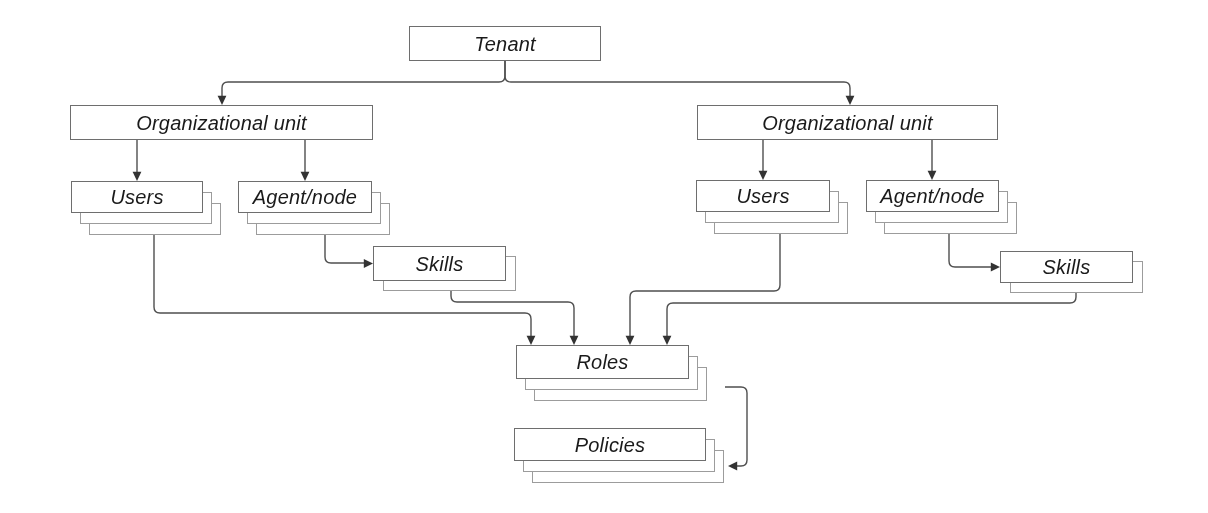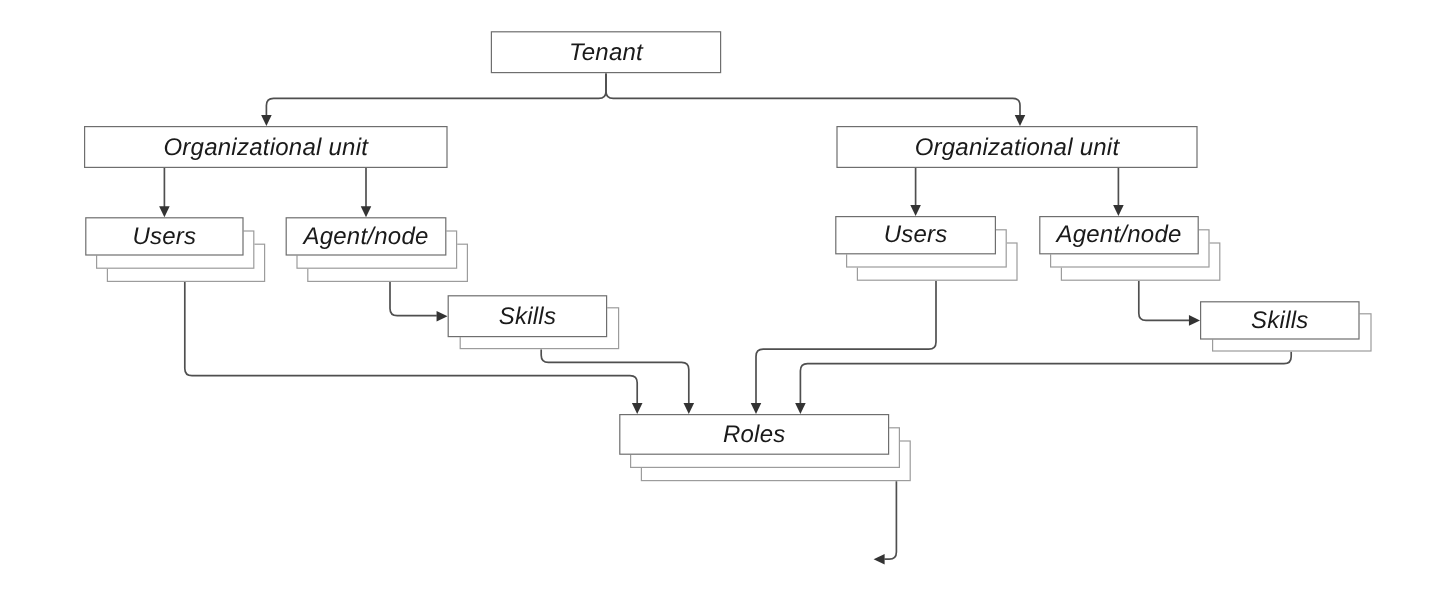--- a/index.html
+++ b/index.html
@@ -162,22 +162,29 @@
     </div>
   </div>
 
   <div class="node stack2" style="left:1000px;top:251px;width:133px;height:32px">
     <div class="layer l1"></div>
     <div class="face">
       <span class="lbl">Skills</span>
     </div>
   </div>
 
-  <div class="node stack3" style="left:516px;top:345px;width:225px;height:34px">
+  <div class="node stack3" style="left:516px;top:345px;width:173px;height:34px">
     <div class="layer l2"></div>
     <div class="layer l1"></div>
     <div class="face">
       <span class="lbl">Roles</span>
     </div>
   </div>
 
+  <div class="node stack3" style="left:514px;top:428px;width:192px;height:33px">
+    <div class="layer l2"></div>
+    <div class="layer l1"></div>
+    <div class="face">
+      <span class="lbl">Policies</span>
+    </div>
+  </div>
 
 </div>
 
 </body></html>

